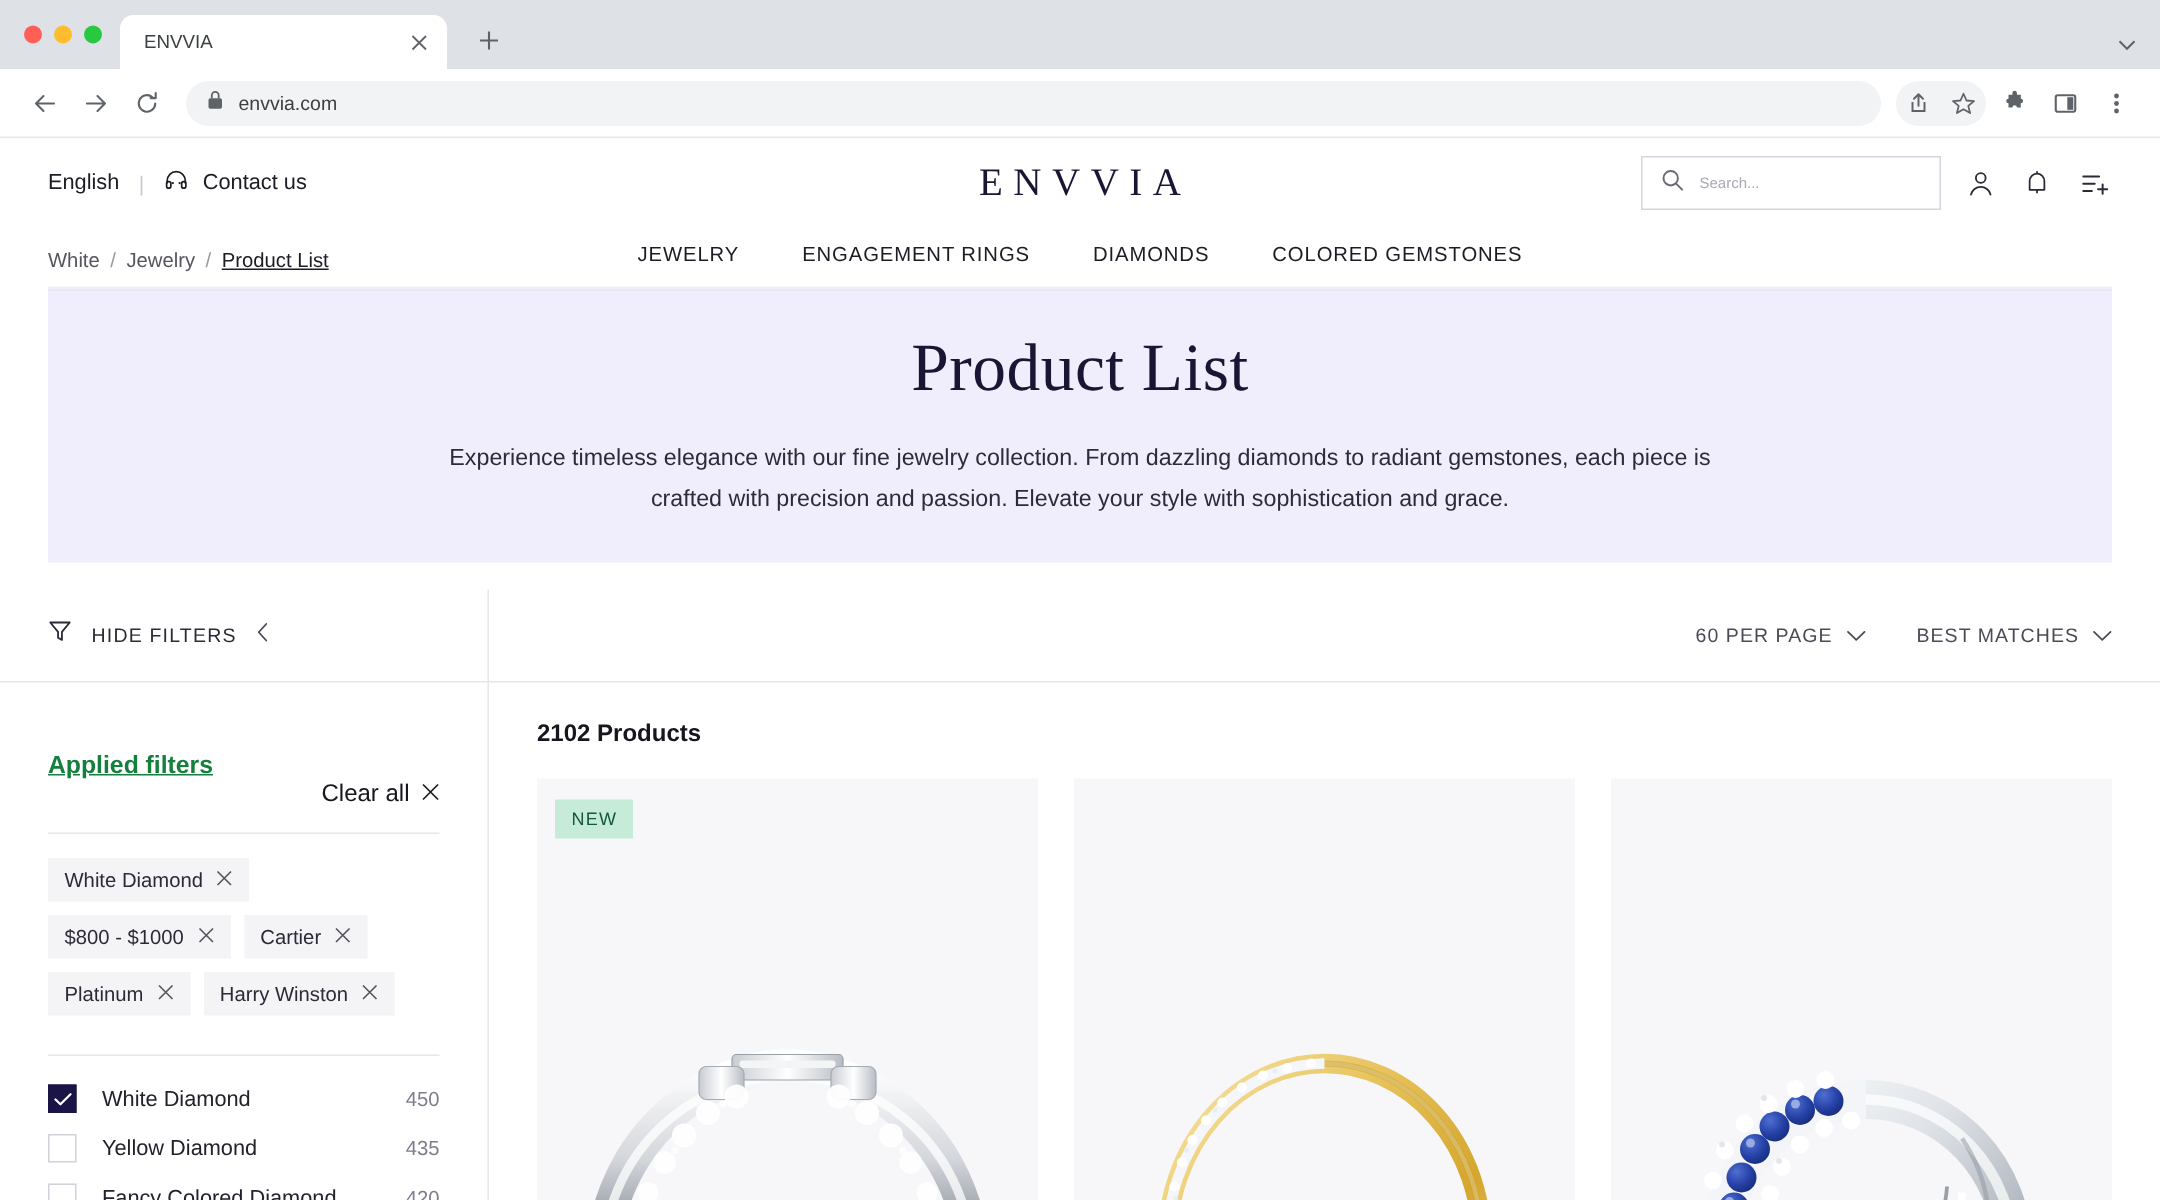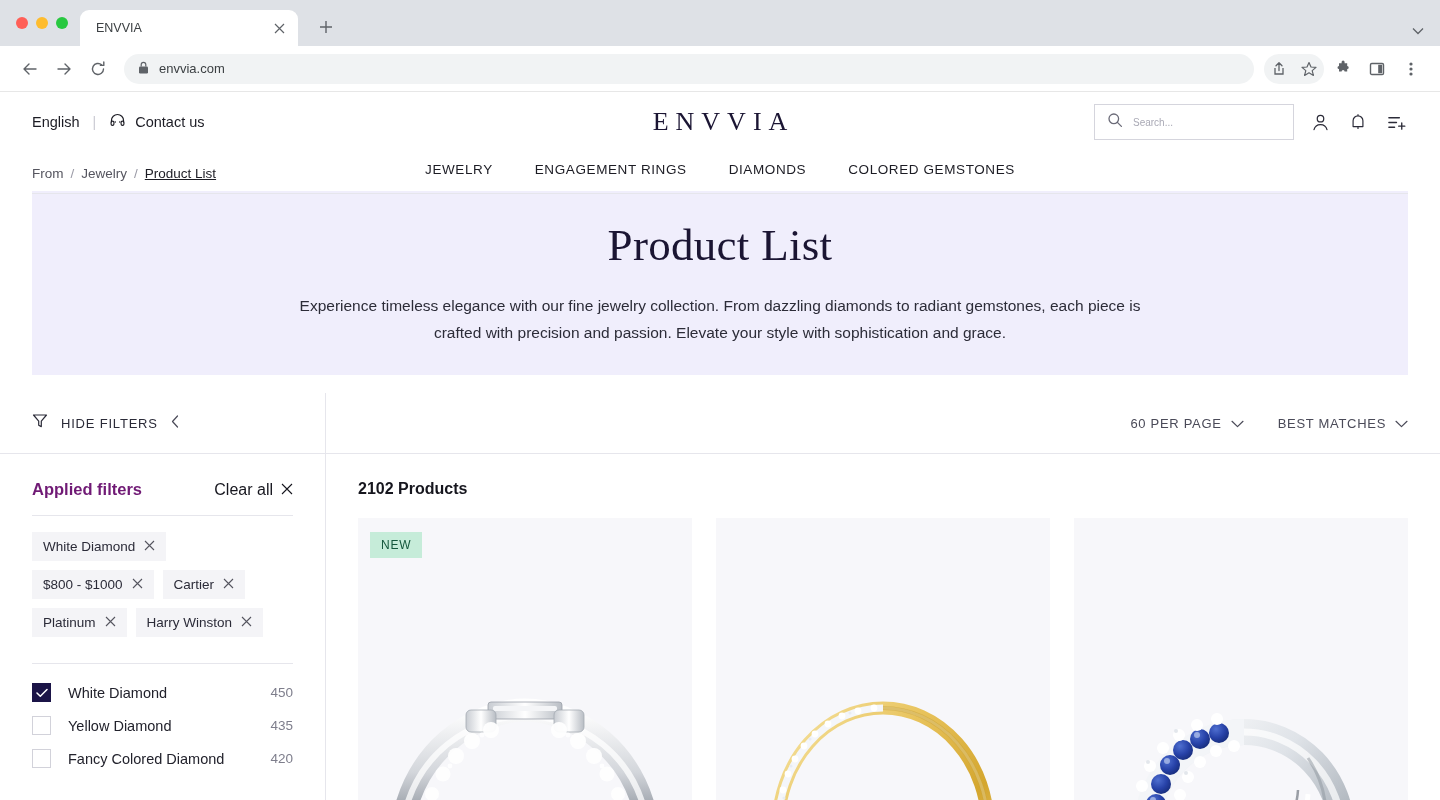--- a/index.html
+++ b/index.html
@@ -102,22 +102,22 @@
     border-right: 1px solid #e6e6ec;
   }
   .hide-filters-label { font-size: 13px; letter-spacing: 0.8px; color: #2b2b38; }
   .toolbar-right { flex: 1; display: flex; align-items: center; justify-content: flex-end;
     gap: 34px; padding: 0 32px; }
   .dropdown { display: flex; align-items: center; gap: 9px; font-size: 13px; letter-spacing: 0.7px; color: #4a4a58; }
 
   .content { display: flex; }
   .sidebar { width: 326px; padding: 26px 32px 0; border-right: 1px solid #e6e6ec; min-height: 330px; }
   .applied-head { display: flex; align-items: center; justify-content: space-between; padding-bottom: 16px; }
-  .applied-title { font-size: 16.5px; font-weight: bold; color: #701a75; }
-  .clear-all { display: flex; align-items: center; gap: 8px; font-size: 16px; color: #16161e; }
+  .applied-title { font-size: 16.5px; font-weight: bold; color: #15803d; text-decoration: underline; }
+  .clear-all { display: flex; align-items: center; gap: 8px; font-size: 16px; color: #16161e; margin-top: 40px; }
   .divider { height: 1px; background: #e6e6ec; }
   .chips { display: flex; flex-wrap: wrap; gap: 9px; padding: 16px 0 4px; }
   .chip {
     background: #f4f4f7; display: flex; align-items: center; gap: 9px;
     padding: 7px 11px; font-size: 13.5px; color: #2b2b38;
   }
   .chip-x { color: #55555f; font-size: 13px; }
 
   .facet { margin-top: 22px; }
   .facet-head { display: flex; align-items: center; justify-content: space-between; padding-bottom: 13px; }
@@ -290,21 +290,21 @@
       <div class="mainnav">
         <span class="navitem">JEWELRY</span>
         <span class="navitem">ENGAGEMENT RINGS</span>
         <span class="navitem">DIAMONDS</span>
         <span class="navitem">COLORED GEMSTONES</span>
       </div>
       <div class="hdr-divider"></div>
     </div>
 
     <div class="breadcrumb">
-      <span>From</span>
+      <span>White</span>
       <span class="bc-sep">/</span>
       <span>Jewelry</span>
       <span class="bc-sep">/</span>
       <span class="bc-current">Product List</span>
     </div>
 
     <div class="hero">
       <div class="hero-title">Product List</div>
       <div class="hero-sub">Experience timeless elegance with our fine jewelry collection. From dazzling diamonds to radiant gemstones, each piece is crafted with precision and passion. Elevate your style with sophistication and grace.</div>
     </div>

